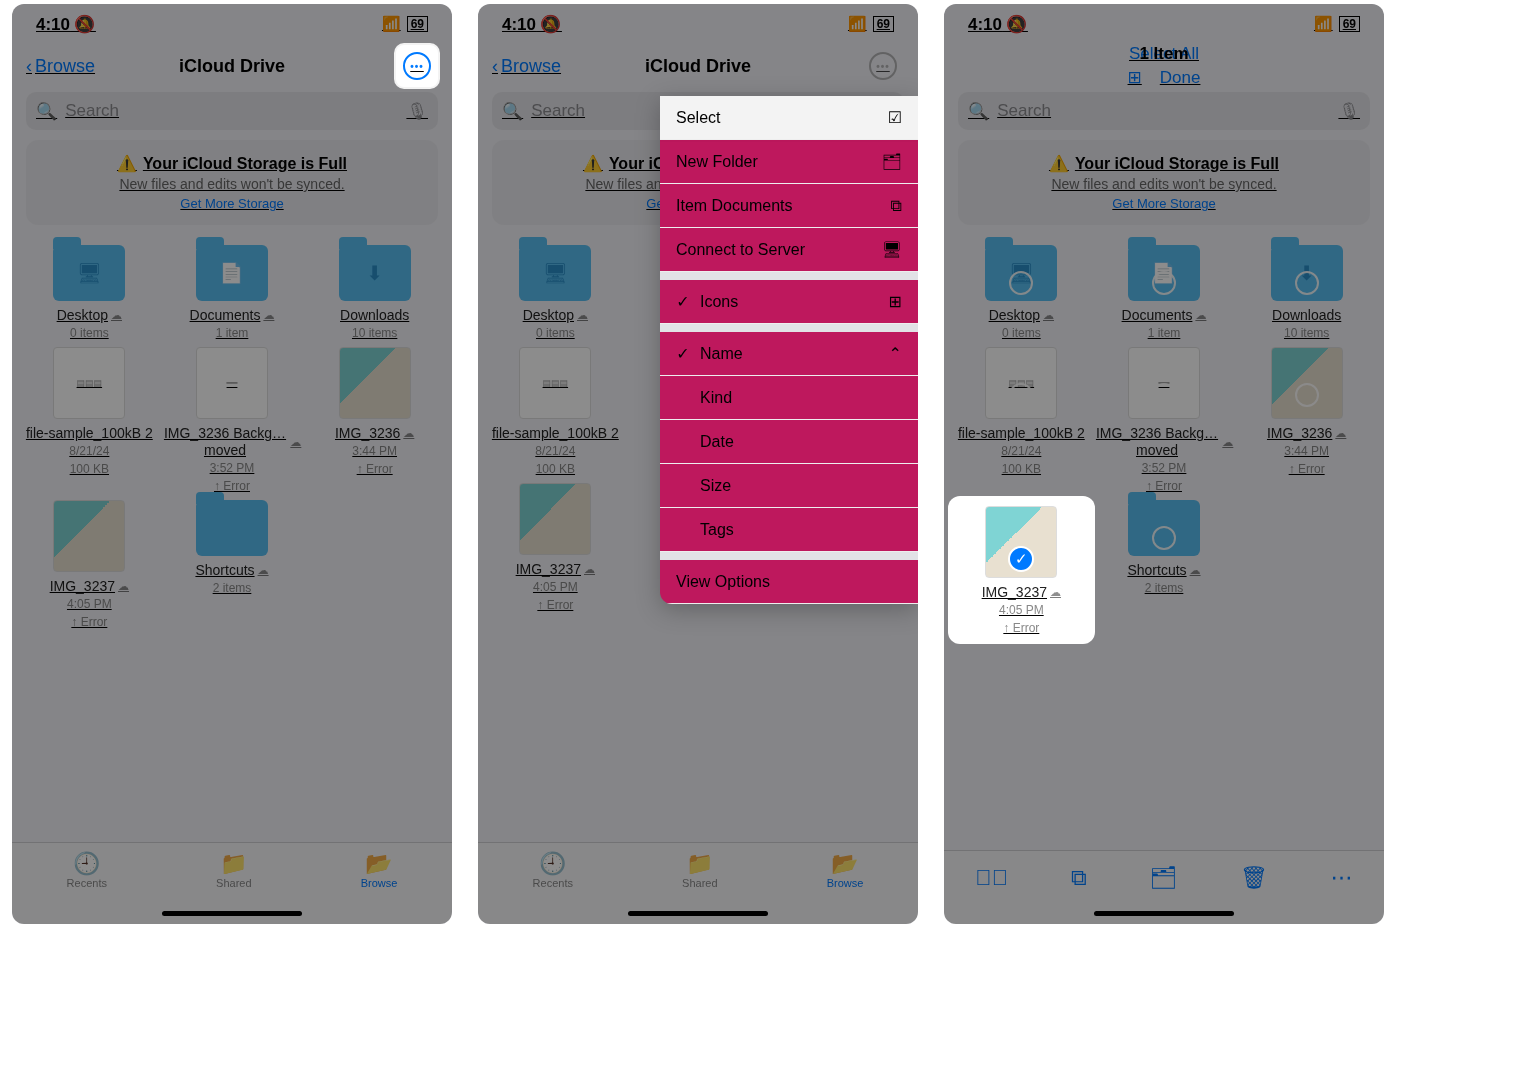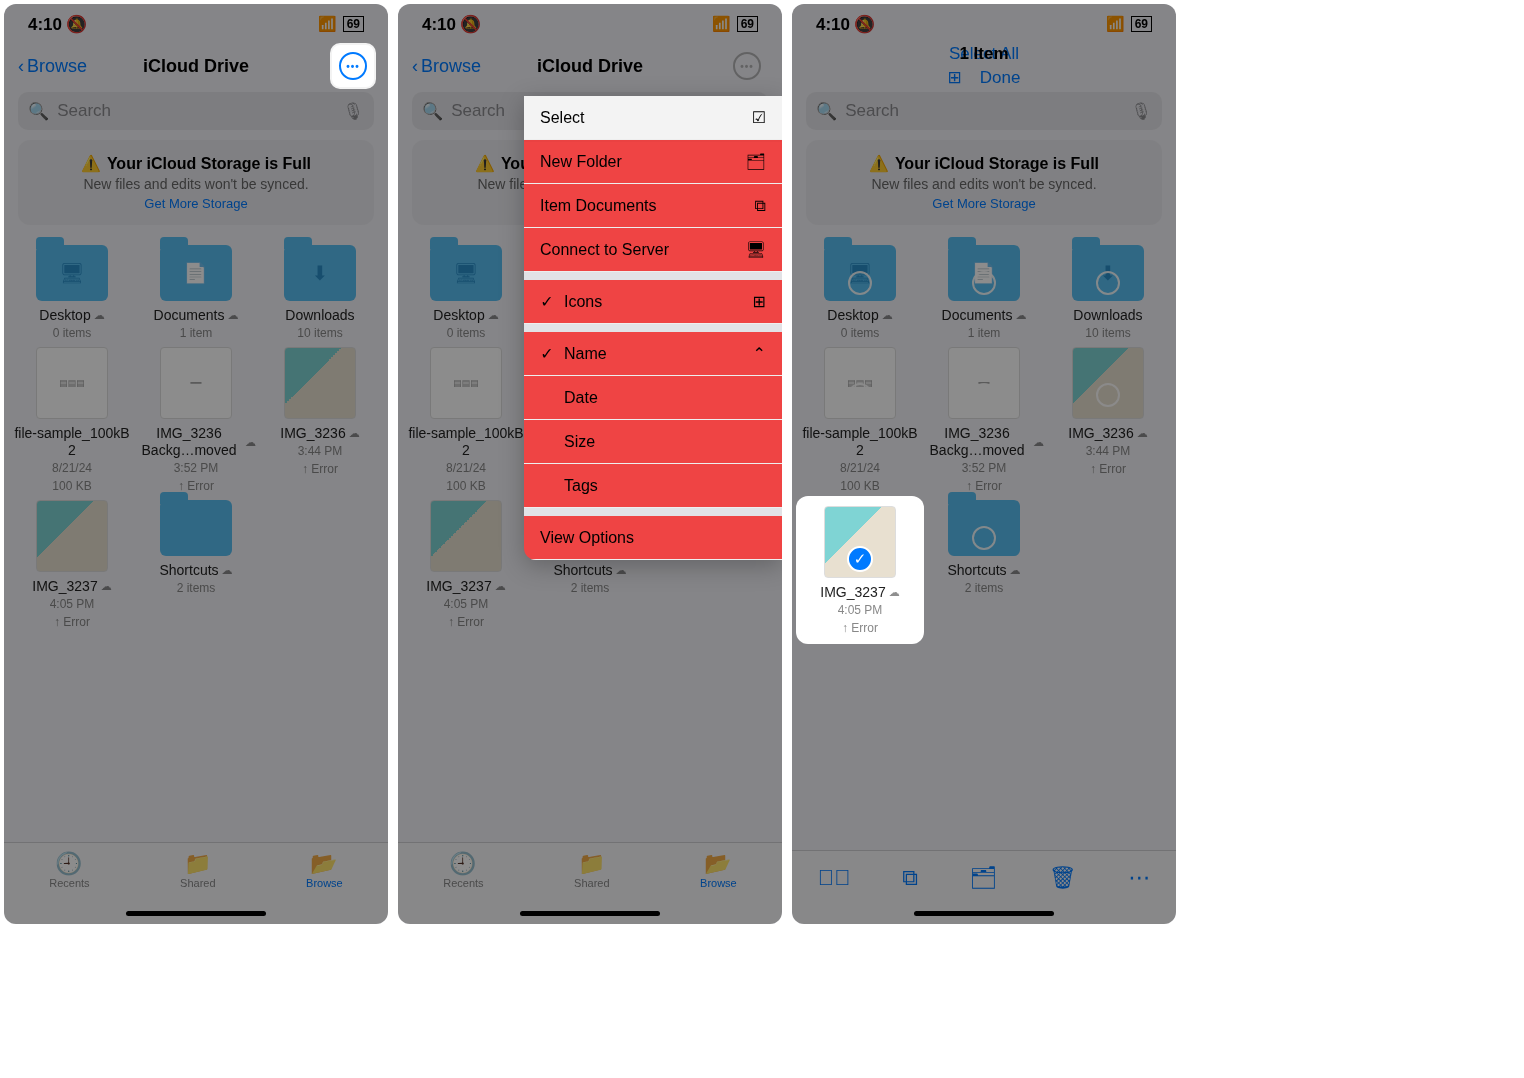--- a/index.html
+++ b/index.html
@@ -1,17 +1,17 @@
 <!DOCTYPE html>
 <html><head>
 <meta charset="utf-8">
 <style>
   * { box-sizing: border-box; margin: 0; padding: 0; font-family: -apple-system, "Helvetica Neue", Arial, sans-serif; }
   body { background: #fff; width: 1524px; height: 1078px; display: flex; }
-  .phone { width: 384px; height: 920px; position: relative; margin: 4px 4px; overflow: hidden; border-radius: 12px; }
+  .phone { width: 440px; height: 920px; position: relative; margin: 4px 12px; overflow: hidden; border-radius: 12px; text-decoration: underline; }
   .gap { width: 2px; background: #fff; }
   .dim::after { content:""; position:absolute; inset:0; background:rgba(0,0,0,.45); pointer-events:none; }
   .screen { width: 100%; height: 100%; background: #f2f2f7; position: relative; overflow: hidden; }
 
   
   .status { height: 40px; display: flex; justify-content: space-between; align-items: center; padding: 0 24px; font-size: 17px; font-weight: 600; }
   .status .right { display:flex; align-items:center; gap:6px; font-size:15px; }
   .battery { border:1.5px solid #000; border-radius:0; padding:0 3px; font-size:12px; font-weight:700; }
 
   
@@ -48,21 +48,21 @@
   .sel-check { position:absolute; width:26px; height:26px; background:#007aff; border:2px solid #fff; border-radius:50%; color:#fff; display:flex; align-items:center; justify-content:center; font-size:15px; top:46px; left:50%; transform:translateX(-50%); }
 
   
   .tabbar { position:absolute; bottom:0; left:0; right:0; height:82px; border-top:1px solid #d0d0d4; background:#f7f7f9; display:flex; justify-content:space-around; padding-top:8px;}
   .tab { text-align:center; font-size:11px; color:#888; }
   .tab.active { color:#007aff; }
   .tab .ic { font-size:22px; display:block; }
   .home-ind { position:absolute; bottom:8px; left:50%; transform:translateX(-50%); width:140px; height:5px; background:#000; border-radius:3px;}
 
   
-  .menu { position:absolute; top:92px; right:0; width:258px; background:#ef4444; border-radius:0 0 0 12px; box-shadow:0 6px 24px rgba(0,0,0,.25); z-index:50; overflow:hidden;}
+  .menu { position:absolute; top:92px; right:0; width:258px; background:#be185d; border-radius:0 0 0 12px; box-shadow:0 6px 24px rgba(0,0,0,.25); z-index:50; overflow:hidden;}
   .menu .row { height:44px; display:flex; align-items:center; justify-content:space-between; padding:0 16px; font-size:16px; border-bottom:1px solid #eee;}
   .menu .sep { height:8px; background:#e2e2e6; }
   .menu .chk { width:18px; text-align:center; margin-right:8px; margin-left:-2px;}
   .menu .left { display:flex; align-items:center; }
   .menu-hl { position:relative; z-index:210; background:#f3f3f3; box-shadow:0 2px 0 rgba(0,0,0,.02);}
 
   
   .sel-nav { height:44px; display:flex; align-items:center; justify-content:space-between; padding:0 14px; color:#007aff; font-size:17px;flex-direction:column;}
   .sel-nav .mid { color:#000; font-weight:600; position:absolute; left:0; right:0; text-align:center; pointer-events:none;}
   .toolbar { position:absolute; bottom:0; left:0; right:0; height:74px; border-top:1px solid #d0d0d4; background:#f7f7f9; display:flex; justify-content:space-around; align-items:flex-start; padding-top:14px; color:#007aff; font-size:22px;}
@@ -286,20 +286,26 @@
     <div class="row">
           <span class="left">
             <span class="chk">✓</span>
             <span>Name</span>
           </span>
           <span>⌃</span>
         </div>
     <div class="row">
           <span class="left">
             <span class="chk"></span>
+            <span>Kind</span>
+          </span>
+        </div>
+    <div class="row">
+          <span class="left">
+            <span class="chk"></span>
             <span>Date</span>
           </span>
         </div>
     <div class="row">
           <span class="left">
             <span class="chk"></span>
             <span>Size</span>
           </span>
         </div>
     <div class="row">

